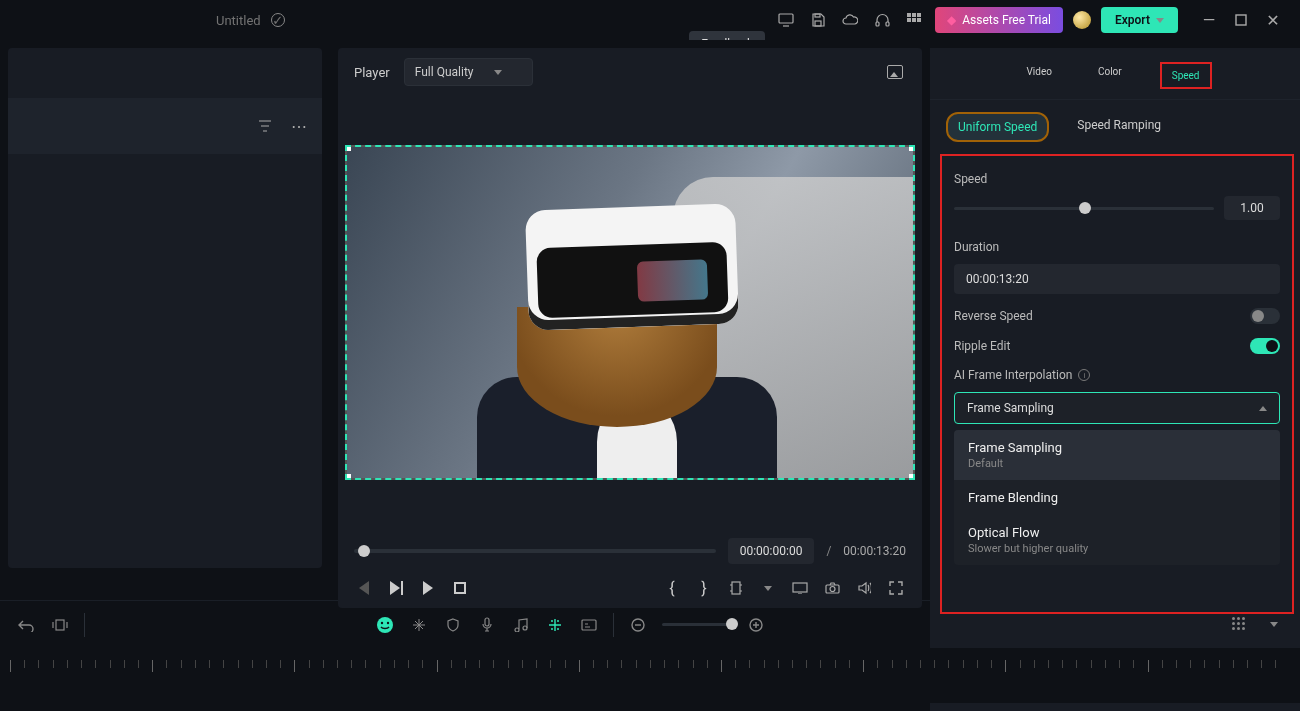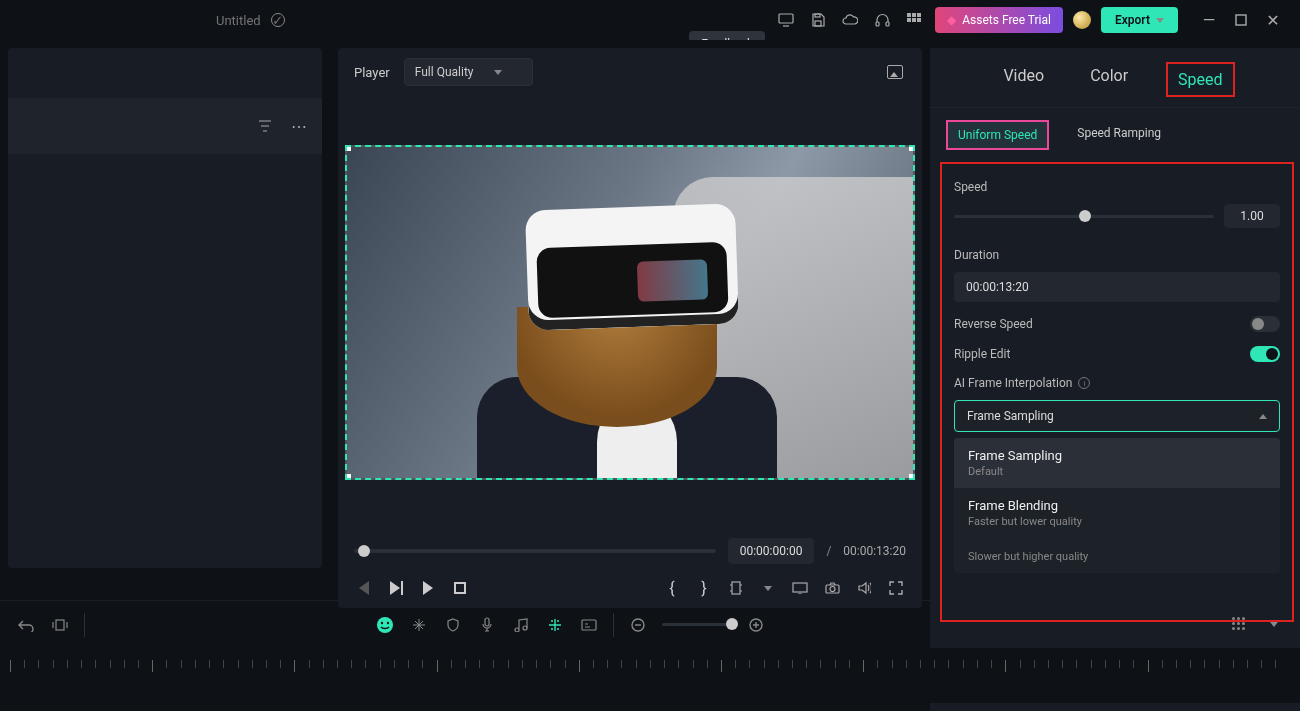--- a/index.html
+++ b/index.html
@@ -45,25 +45,25 @@
   .ctrl-group { display:flex; gap:12px; align-items:center;}
   .ctrl-ic { width:20px; height:20px; display:flex; align-items:center; justify-content:center; color:#ccc; cursor:pointer;}
   .triL { width:0;height:0;border-top:7px solid transparent;border-bottom:7px solid transparent;border-right:10px solid #555;}
   .triR { width:0;height:0;border-top:7px solid transparent;border-bottom:7px solid transparent;border-left:10px solid #ccc;}
   .sqr { width:12px;height:12px;border:2px solid #ccc;}
   .nextf { display:flex; gap:1px; align-items:center;}
   .nextf .bar{width:2px;height:14px;background:#ccc;}
   .right-col { width:370px; background:#0e1116; padding-top:8px;}
   .inspector { background:#181c24; height: 663px; }
   .insp-tabs { display:flex; justify-content:center; gap:30px; padding:14px 0 10px; border-bottom:1px solid #1e232c;}
-  .insp-tab { font-size:16px; color:#ccc; cursor:pointer; padding:4px 8px;}
+  .insp-tab { font-size:10px; color:#ccc; cursor:pointer; padding:4px 8px;}
   .insp-tab.active { color:#2ee6b6; border:2px solid #d22; padding:6px 10px;}
   .sub-tabs { display:flex; gap:18px; padding:12px 16px;}
   .sub-tab { font-size:12px; color:#ccc; cursor:pointer; padding:6px 10px;}
-  .sub-tab.active { background:#23313a; color:#2ee6b6; border:2px solid #ec4899; border-radius:0;}
+  .sub-tab.active { background:#23313a; color:#2ee6b6; border:2px solid #a16207; border-radius:12px;}
   .highlight-box { border:2px solid #d22; margin:0 6px 6px 10px; padding:10px 12px 12px; min-height:460px;}
   .field-lbl { font-size:12px; color:#bbb; margin-top:6px; margin-bottom:10px; display:flex; align-items:center; gap:6px;}
   .slider-row { display:flex; align-items:center; gap:10px;}
   .slider { flex:1; height:3px; background:#2a3038; border-radius:2px; position:relative;}
   .slider-thumb { position:absolute; top:-5px; width:12px; height:12px; border-radius:50%; background:#ccc;}
   .val-box { background:#23272f; padding:5px 12px; border-radius:4px; font-size:12px; color:#ddd; min-width:56px; text-align:center;}
   .text-input { width:100%; background:#23272f; border:none; color:#ddd; padding:8px 12px; border-radius:4px; font-size:12px;}
   .toggle-row { display:flex; align-items:center; justify-content:space-between; margin:14px 0;}
   .toggle { width:30px; height:16px; background:#2a3038; border-radius:8px; position:relative; cursor:pointer;}
   .toggle .knob{ position:absolute; top:2px; left:2px; width:12px; height:12px; background:#888; border-radius:50%;}
@@ -318,23 +318,23 @@
           <span>Frame Sampling</span>
             <span class="chev chev-up"></span>
         </div>
         <div class="dropdown">
           <div class="dd-opt sel">
             <div class="nm">Frame Sampling</div>
             <div class="ds">Default</div>
           </div>
           <div class="dd-opt">
             <div class="nm">Frame Blending</div>
-            <div class="ds">Faster but lower quality</div>
           </div>
           <div class="dd-opt">
+            <div class="nm">Optical Flow</div>
             <div class="ds">Slower but higher quality</div>
           </div>
         </div>
       </div>
     </div>
   </div>
 </div>
 
 <div class="bottom-toolbar">
   <div class="tl-ic">

